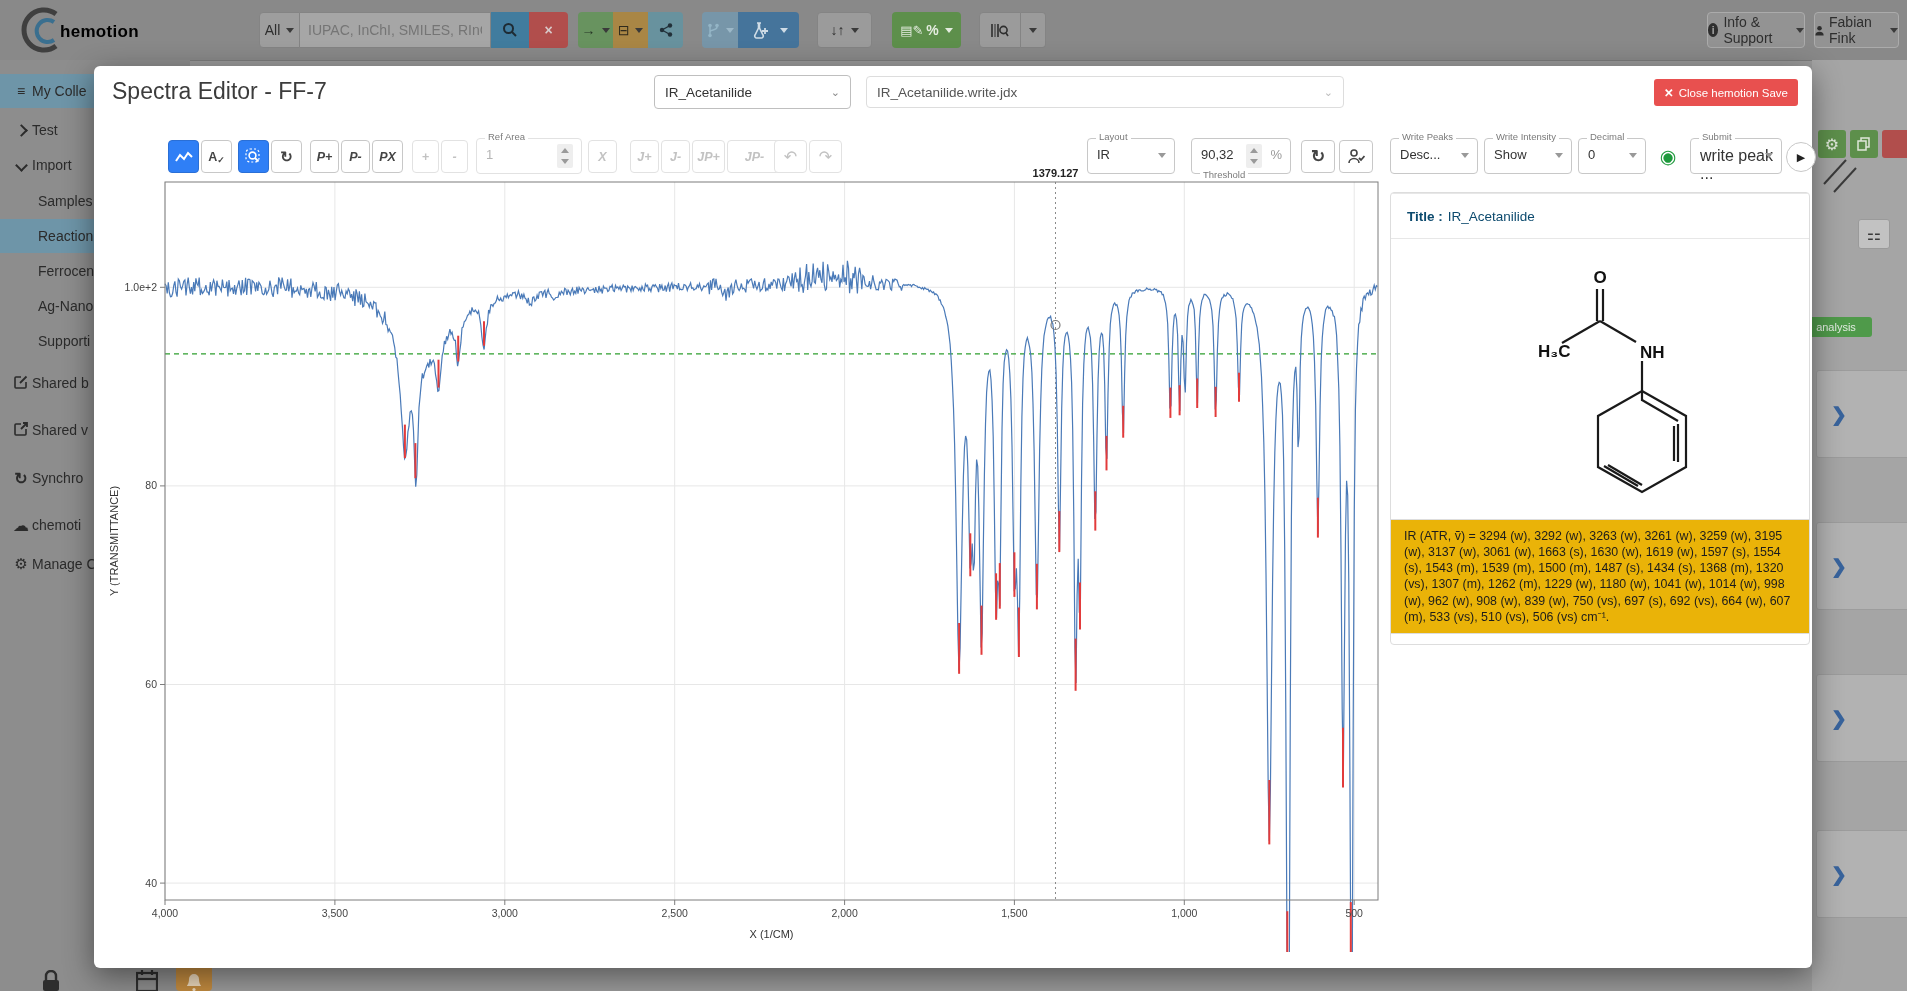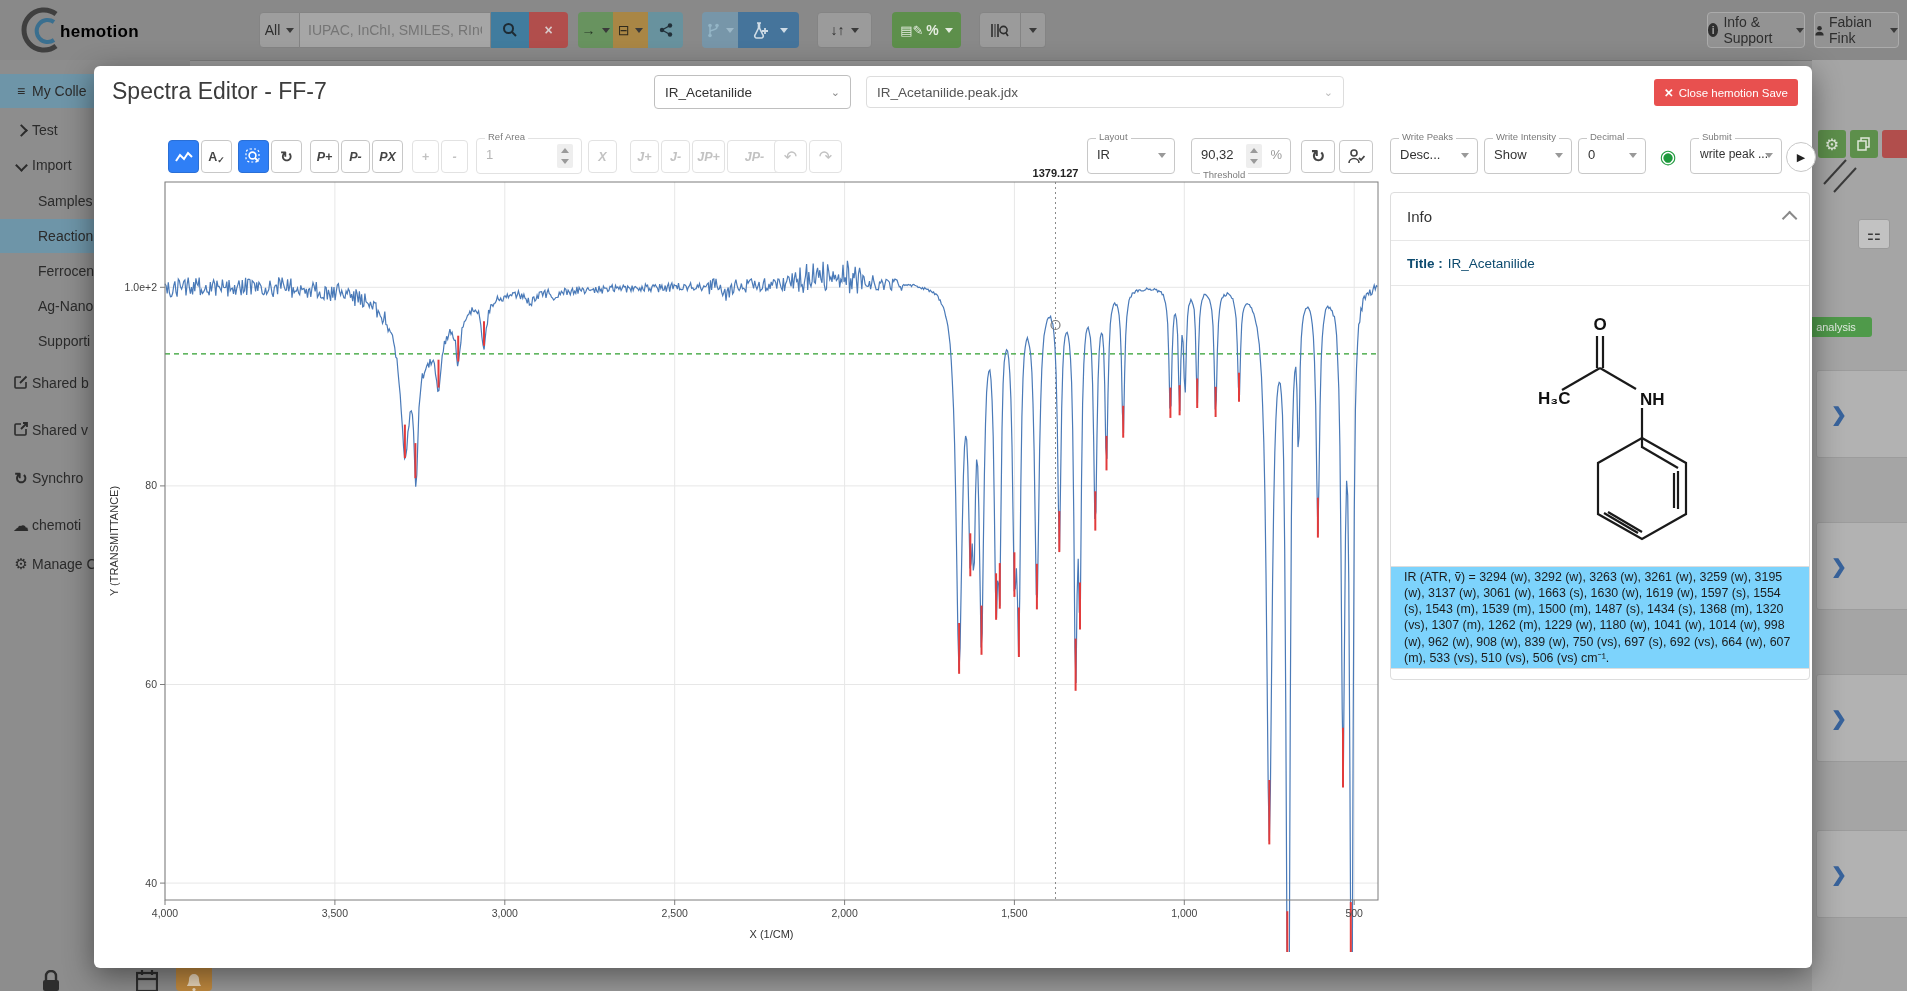--- a/index.html
+++ b/index.html
@@ -51,22 +51,22 @@
   .tick{font-size:10.5px;fill:#444;font-family:"Liberation Sans",sans-serif;}
   .axis-title{font-size:11px;fill:#333;font-family:"Liberation Sans",sans-serif;}
   .cursor-label{font-size:11px;font-weight:bold;fill:#222;font-family:"Liberation Sans",sans-serif;}
   
   #info-card{position:absolute;left:1296px;top:126px;width:420px;box-sizing:border-box;border:1px solid #ddd;border-radius:4px;background:#fff;}
   .acc-header{height:47px;display:flex;align-items:center;padding:0 16px;font-size:15px;color:#333;}
   .chev2{width:9px;height:9px;border-top:2px solid #8a8a8a;border-right:2px solid #8a8a8a;margin-left:auto;}
   .chev2.up{transform:rotate(-45deg) translateY(3px);}
   .chev2.down{transform:rotate(135deg) translateY(-3px);}
   #title-row{border-top:1px solid #e7e7e7;border-bottom:1px solid #e7e7e7;height:44px;display:flex;align-items:center;padding:0 16px;font-size:13.5px;color:#0c4a6e;}
-  #peaks-box{margin:8px 0 10px 0;background:#7dd3fc;border-top:1px solid #ddd;border-bottom:1px solid #ddd;
-    padding:2px 13px;font-size:12.4px;line-height:1.3;color:#1c1c1c;}
+  #peaks-box{margin:8px 0 10px 0;background:#eab308;border-top:1px solid #ddd;border-bottom:1px solid #ddd;
+    padding:8px 13px;font-size:12.4px;line-height:1.3;color:#1c1c1c;}
   #comparisons-card{position:absolute;left:1296px;top:625px;width:420px;box-sizing:border-box;border:1px solid #ddd;border-radius:4px;background:#fff;}
 </style>
 </head>
 <body>
 
 <div id="bg">
   <div id="navbar">
     <div class="abs" style="left:12px;top:6px;">
       <svg width="150" height="48">
         <path d="M44 8 A20 20 0 1 0 44 40" fill="none" stroke="#3f3f3f" stroke-width="5"></path>
@@ -264,21 +264,21 @@
 </div>
 
 <div id="modal">
   <div id="modal-title">Spectra Editor - FF-7</div>
 
   <div class="hdr-select" style="left:560px;top:9px;width:197px;height:34px;">
     <span>IR_Acetanilide</span>
     <span class="caret2">⌄</span>
   </div>
   <div class="hdr-select" style="left:772px;top:10px;width:478px;height:32px;border-color:#ddd;color:#555;">
-    <span>IR_Acetanilide.peak.jdx</span>
+    <span>IR_Acetanilide.write.jdx</span>
     <span class="caret2" style="color:#bbb;">⌄</span>
   </div>
   <button id="close-btn">
     <span style="font-weight:bold;">✕</span>
     <span>Close hemotion Save</span>
   </button>
 
   <div class="tbtn icon active" style="left:74px;width:31px;">
       <svg width="18" height="12" viewBox="0 0 18 12">
         <polyline points="1,10 5,4 9,8 13,2 17,6" fill="none" stroke="#fff" stroke-width="2"></polyline>
@@ -374,21 +374,21 @@
   <div class="fieldset" style="left:1484px;width:68px;">
     <span class="flabel">Decimal</span>
     <span class="fval">0</span>
     <span class="fcaret"></span>
   </div>
   <div class="tbtn icon" style="left:1558px;width:32px;border:none;color:#1f9a3d;font-size:19px;">
       <span>◉</span>
     </div>
   <div class="fieldset" style="left:1596px;width:92px;">
     <span class="flabel">Submit</span>
-    <span class="fval" style="font-size:12px;">write peak ...</span>
+    <span class="fval" style="font-size:16px;">write peak ...</span>
     <span class="fcaret"></span>
   </div>
   <div class="tbtn icon" style="left:1692px;top:76px;width:30px;height:30px;border-radius:50%;font-size:11px;color:#222;">
       <span>▶</span>
     </div>
 
   <svg id="spec-svg" class="abs" style="left:0;top:86px;" width="1300" height="800">
       <line x1="71" y1="135.3" x2="1284" y2="135.3" stroke="#e7e7e7"></line>
       <line x1="71" y1="333.9" x2="1284" y2="333.9" stroke="#e7e7e7"></line>
       <line x1="71" y1="532.5" x2="1284" y2="532.5" stroke="#e7e7e7"></line>
@@ -461,24 +461,20 @@
       <line x1="66" y1="532.5" x2="71" y2="532.5" stroke="#7d7d7d"></line>
       <text x="63" y="536.0" text-anchor="end" class="tick">60</text>
       <line x1="66" y1="731.1" x2="71" y2="731.1" stroke="#7d7d7d"></line>
       <text x="63" y="734.6" text-anchor="end" class="tick">40</text>
       <text x="677.5" y="786" text-anchor="middle" class="axis-title">X (1/CM)</text>
       <text x="24" y="389" text-anchor="middle" class="axis-title" transform="rotate(-90 24 389)">Y (TRANSMITTANCE)</text>
       <text x="961.5" y="25" text-anchor="middle" class="cursor-label">1379.127</text>
     </svg>
 
   <div id="info-card">
-    <div class="acc-header">
-      <span>Info</span>
-      <span class="chev2 up"></span>
-    </div>
     <div id="title-row">
       <span style="font-weight:bold;">Title :</span>
       <span style="margin-left:5px;">IR_Acetanilide</span>
     </div>
     <div style="height:272px;display:flex;align-items:center;justify-content:center;">
       <svg width="220" height="252" viewBox="0 0 220 252">
         <g stroke="#1a1a1a" stroke-width="2.2" fill="none">
           <line x1="107" y1="40" x2="107" y2="72"></line>
             <line x1="113" y1="40" x2="113" y2="72"></line>
           <line x1="110" y1="72" x2="72" y2="94"></line>

